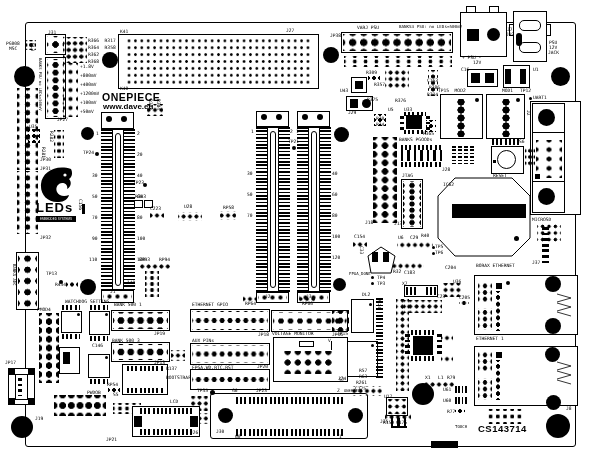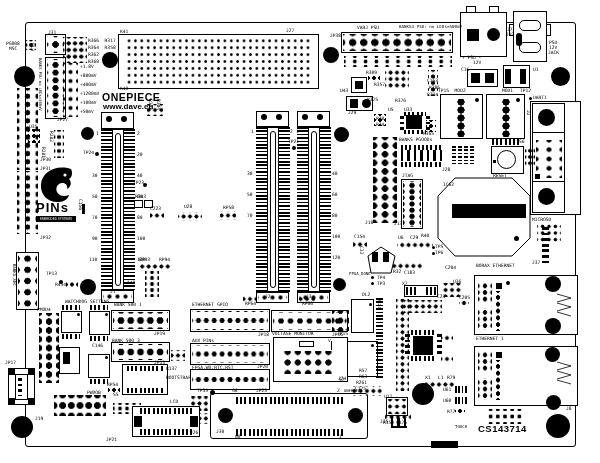--- a/index.html
+++ b/index.html
@@ -46,21 +46,21 @@
   <i class="dg" style="left:17px;top:88px;width:21px;height:82px;--r:2.5px;--sx:10.5px;--sy:8.2px"></i>
   <i class="dg" style="left:17px;top:171px;width:21px;height:63px;--r:2.5px;--sx:10.5px;--sy:8.2px"></i>
   <i class="bx" style="left:16px;top:252px;width:23px;height:58px">
       <i class="df" style="--r:3px;--sx:11px;--sy:11.2px"></i>
     </i>
 
   <svg style="position:absolute;left:38px;top:166px" width="40" height="38" viewBox="0 0 40 38">
     <path d="M33,3 C18,-2 4,6 3,18 C2,29 10,37 21,36 C26,36 30,33 31,29 C26,31 21,30 19,26 C17,22 20,17 24,17 C28,17 30,20 29,23 C33,21 34,16 31,13 C34,11 35,7 33,3 Z" fill="#000"></path>
     <circle cx="27" cy="9" r="1.6" fill="#fff"></circle>
   </svg>
-  <b class="bigtxt" style="left:36px;top:200px;font-size:13px;letter-spacing:1px">PINs</b>
+  <b class="bigtxt" style="left:36px;top:200px;font-size:13px;letter-spacing:1px">LEDs</b>
   <i class="bk" style="left:36px;top:216px;width:40px;height:6px;color:#fff;font-size:3px;text-align:center;line-height:6px;font-family:'Liberation Sans',sans-serif"><span>EMBEDDED SYSTEMS</span></i>
 
   <b class="bigtxt" style="left:102px;top:91px;font-size:10.5px;letter-spacing:.5px">ONEPIECE</b>
   <b class="bigtxt" style="left:103px;top:102px;font-size:8px">www.dave.eu</b>
 
   <i class="bx" style="left:118px;top:34px;width:201px;height:55px">
       <i class="df mx" style="inset:4px 5px"></i>
     </i>
 
   <i class="bx" style="left:341px;top:32px;width:112px;height:21px">

